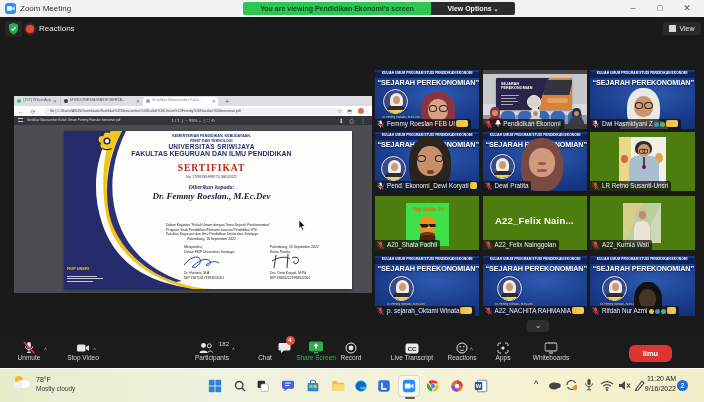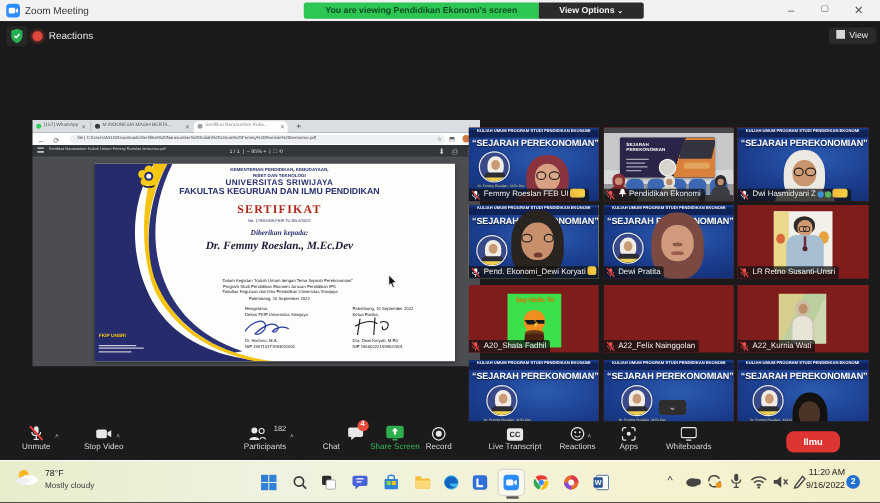--- a/index.html
+++ b/index.html
@@ -22,21 +22,21 @@
 
   
   #meeting { left:0; top:17px; width:704px; height:351px; background:#1a1a1a; overflow:hidden; }
   #security-chip { left:5px; top:4px; width:17px; height:16px; background:#262626; border-radius:3px; }
   #rec-dot { left:26px; top:8px; width:8px; height:8px; border-radius:50%; background:#e0483e; box-shadow:0 0 3px 1px rgba(224,72,62,.55); }
   #rec-label { left:39px; top:7px; font-size:8px; color:#e8e8e8; }
   #view-btn { left:663px; top:5px; width:38px; height:13px; background:#2a2a2a; border-radius:3px; color:#e8e8e8; font-size:7px; line-height:13px; text-align:center; }
   #view-btn .grid-ic { display:inline-block; width:7px; height:7px; background:#d8d8d8; margin-right:3px; vertical-align:-1px; }
 
   
-  #browser { left:26px; top:79px; width:358px; height:194px; }
+  #browser { left:14px; top:79px; width:358px; height:194px; }
   #tabstrip { left:0; top:0; width:358px; height:10px; background:#dadde2; }
   .tab { top:1px; height:9px; font-size:6px; color:#555; overflow:hidden; }
   .tab .fav { position:absolute; left:3px; top:2px; width:4px; height:4px; border-radius:50%; }
   .tab .tx { position:absolute; left:9px; top:0px; font-size:7px; transform:scale(.55); transform-origin:0 2px; white-space:nowrap; width:200px; }
   .tab .cl { position:absolute; right:2px; top:1px; font-size:5px; color:#777; }
   #tab1 { left:0px; width:45px; }
   #tab2 { left:46px; width:82px; border-left:1px solid #bfc3c9; }
   #tab3 { left:129px; width:75px; background:#fff; border-radius:4px 4px 0 0; }
   #newtab { left:211px; top:2px; font-size:7px; color:#555; }
   #addrbar { left:0; top:10px; width:358px; height:10px; background:#fff; }
@@ -83,21 +83,21 @@
   #sig-rname { left:206px; top:140px; }
   #sig-rnip { left:206px; top:144.5px; }
   #fkip-blk { left:3px; top:136px; }
   #fkip-title { font-size:7px; transform:scale(.55); transform-origin:0 0; color:#f5c712; font-weight:bold; white-space:nowrap; }
   .fkip-line { width:34px; height:1px; background:rgba(255,255,255,.75); margin-top:1.6px; }
 
   
   #cursor { left:284px; top:95px; }
 
   
-  .tile { background:#7f1d1d; overflow:hidden;margin-top:32px; }
+  .tile { background:#4d7c0f; overflow:hidden; }
   .c1 { left:375px; width:104px; }
   .c2 { left:482.5px; width:104px; }
   .c3 { left:590px; width:104.5px; }
   .r1 { top:70px; height:59px; }
   .r2 { top:132px; height:59px; }
   .r3 { top:196px; height:54px; }
   .r4 { top:256px; height:60px; }
   .tile.active { outline:2px solid #d9e44f; outline-offset:-2px; }
 
   .vbg { position:absolute; inset:0; background:radial-gradient(130% 100% at 58% 42%, #2c5bb0 0%, #1a3c8c 42%, #0f2a68 78%, #0b2156 100%); }
@@ -505,20 +505,21 @@
     <svg class="mic" width="7" height="8" viewBox="0 0 7 8">
         <rect x="2.2" y="0.5" width="2.6" height="4" rx="1.3" fill="#e25555"></rect>
         <path d="M1 3.6 C1 6.4 6 6.4 6 3.6 M3.5 6 V7.5" stroke="#e25555" stroke-width="0.7" fill="none"></path>
         <line x1="0.5" y1="0.5" x2="6.5" y2="7.5" stroke="#e23b3b" stroke-width="1.1"></line>
       </svg>
     <span>A20_Shata Fadhil</span>
   </div>
 </div>
 
 <div class="abs tile c2 r3">
+  <div class="bigname">A22_Felix  Nain...</div>
   <div class="nlabel">
     <svg class="mic" width="7" height="8" viewBox="0 0 7 8">
         <rect x="2.2" y="0.5" width="2.6" height="4" rx="1.3" fill="#e25555"></rect>
         <path d="M1 3.6 C1 6.4 6 6.4 6 3.6 M3.5 6 V7.5" stroke="#e25555" stroke-width="0.7" fill="none"></path>
         <line x1="0.5" y1="0.5" x2="6.5" y2="7.5" stroke="#e23b3b" stroke-width="1.1"></line>
       </svg>
     <span>A22_Felix Nainggolan</span>
   </div>
 </div>
 

